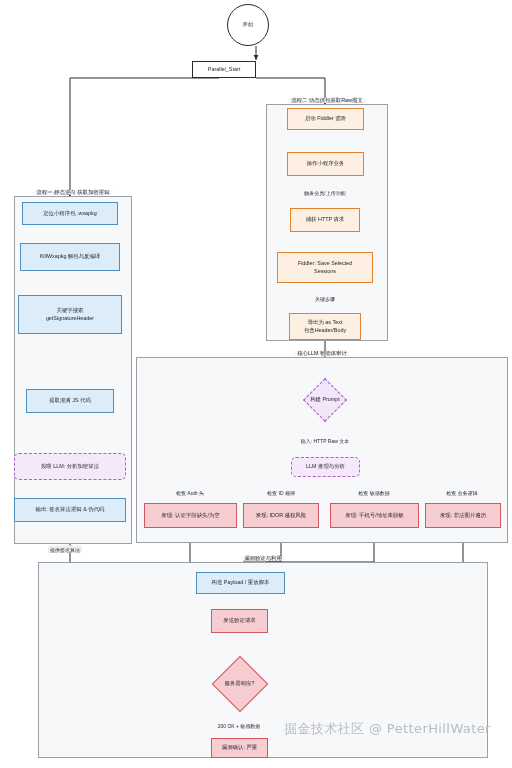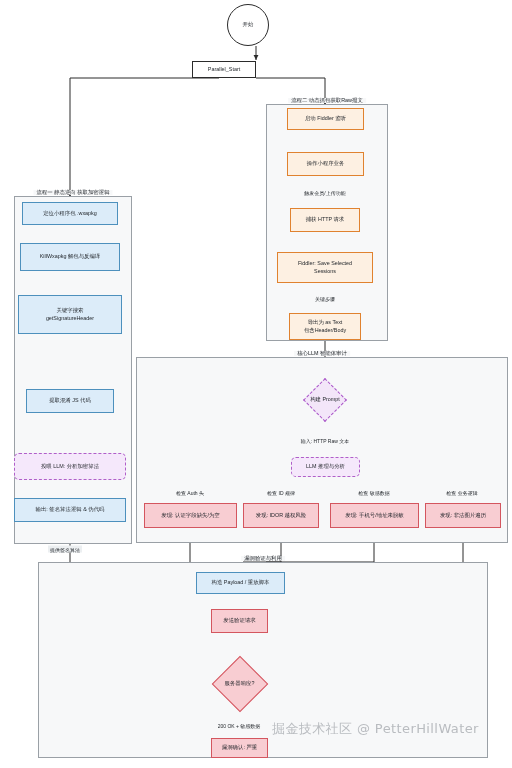--- a/index.html
+++ b/index.html
@@ -324,15 +324,15 @@
     <div class="diamond-shape" style="width:40px; height:40px;"></div>
     <span class="diamond-label">服务器响应?</span>
   </div>
 
   <span class="edge-label on-white" style="left:239px; top:725px;">200 OK + 敏感数据</span>
 
   <div class="node n-red" style="left:211px; top:738px; width:57px; height:20px;">
     <span>漏洞确认: 严重</span>
   </div>
 
-  <span id="watermark" style="left:272px; top:720px;">掘金技术社区 @ PetterHillWater</span>
+  <span id="watermark" style="left:284px; top:720px;">掘金技术社区 @ PetterHillWater</span>
 
 </div>
 
 </body></html>

